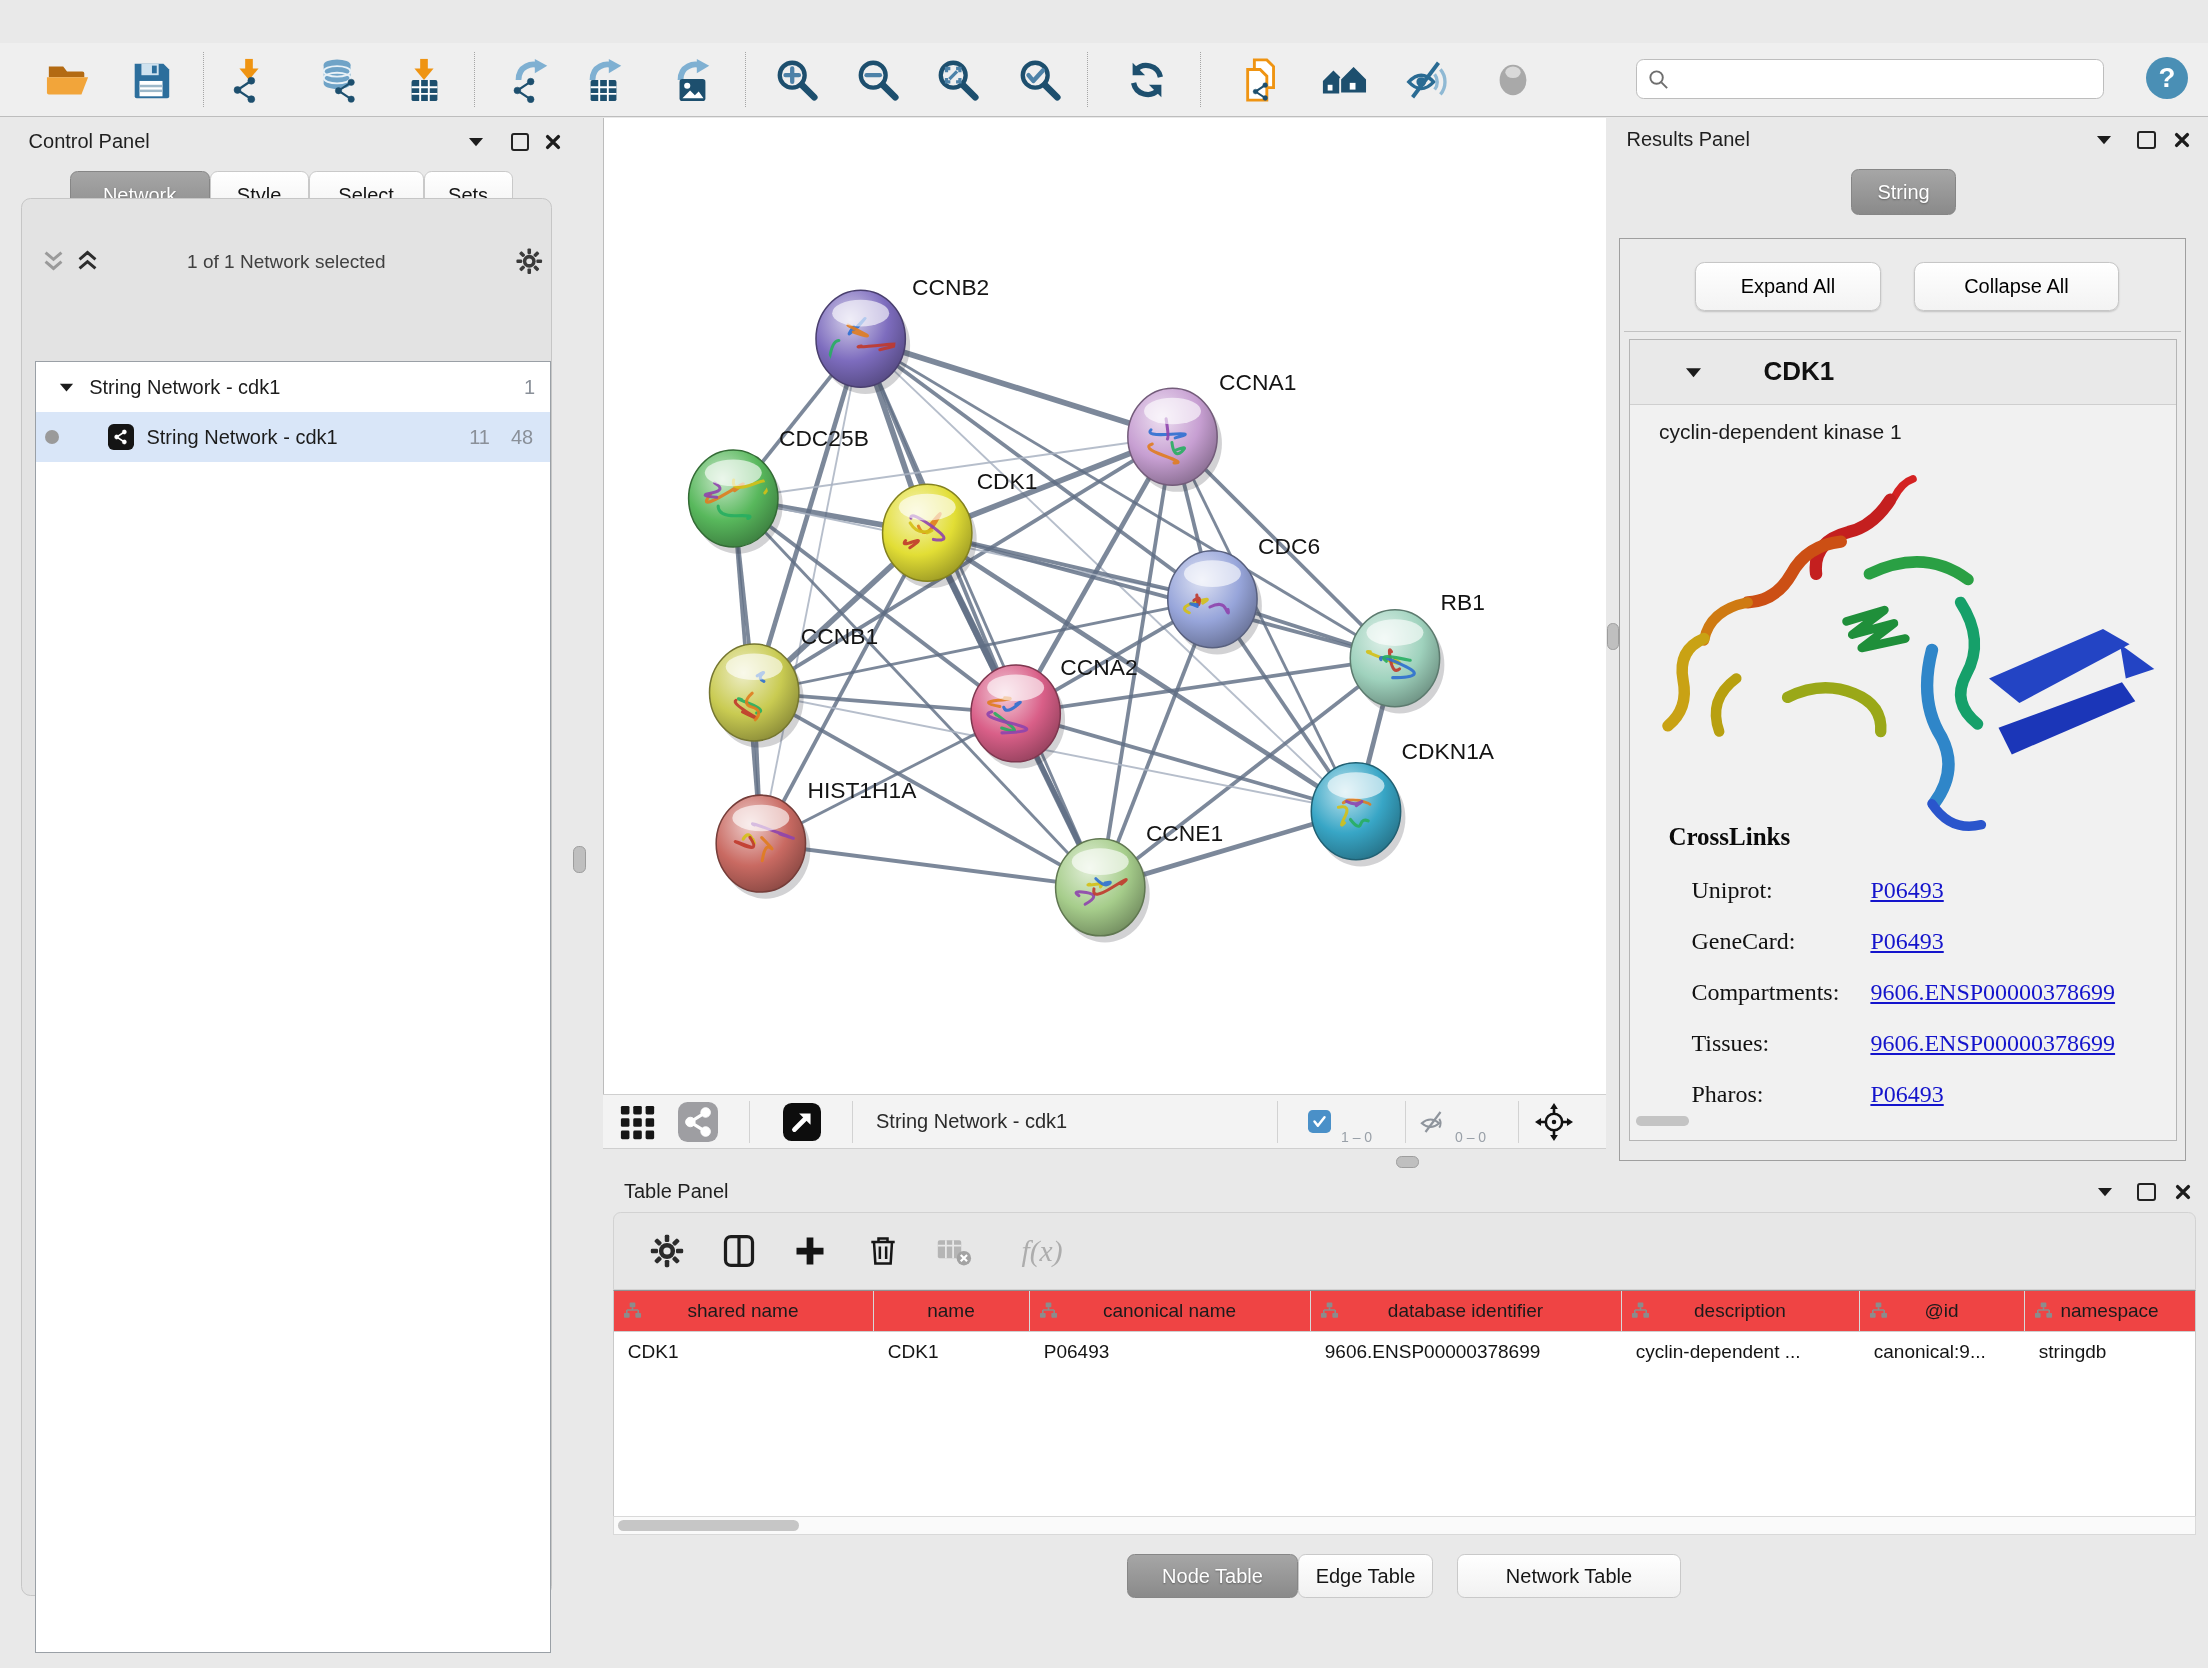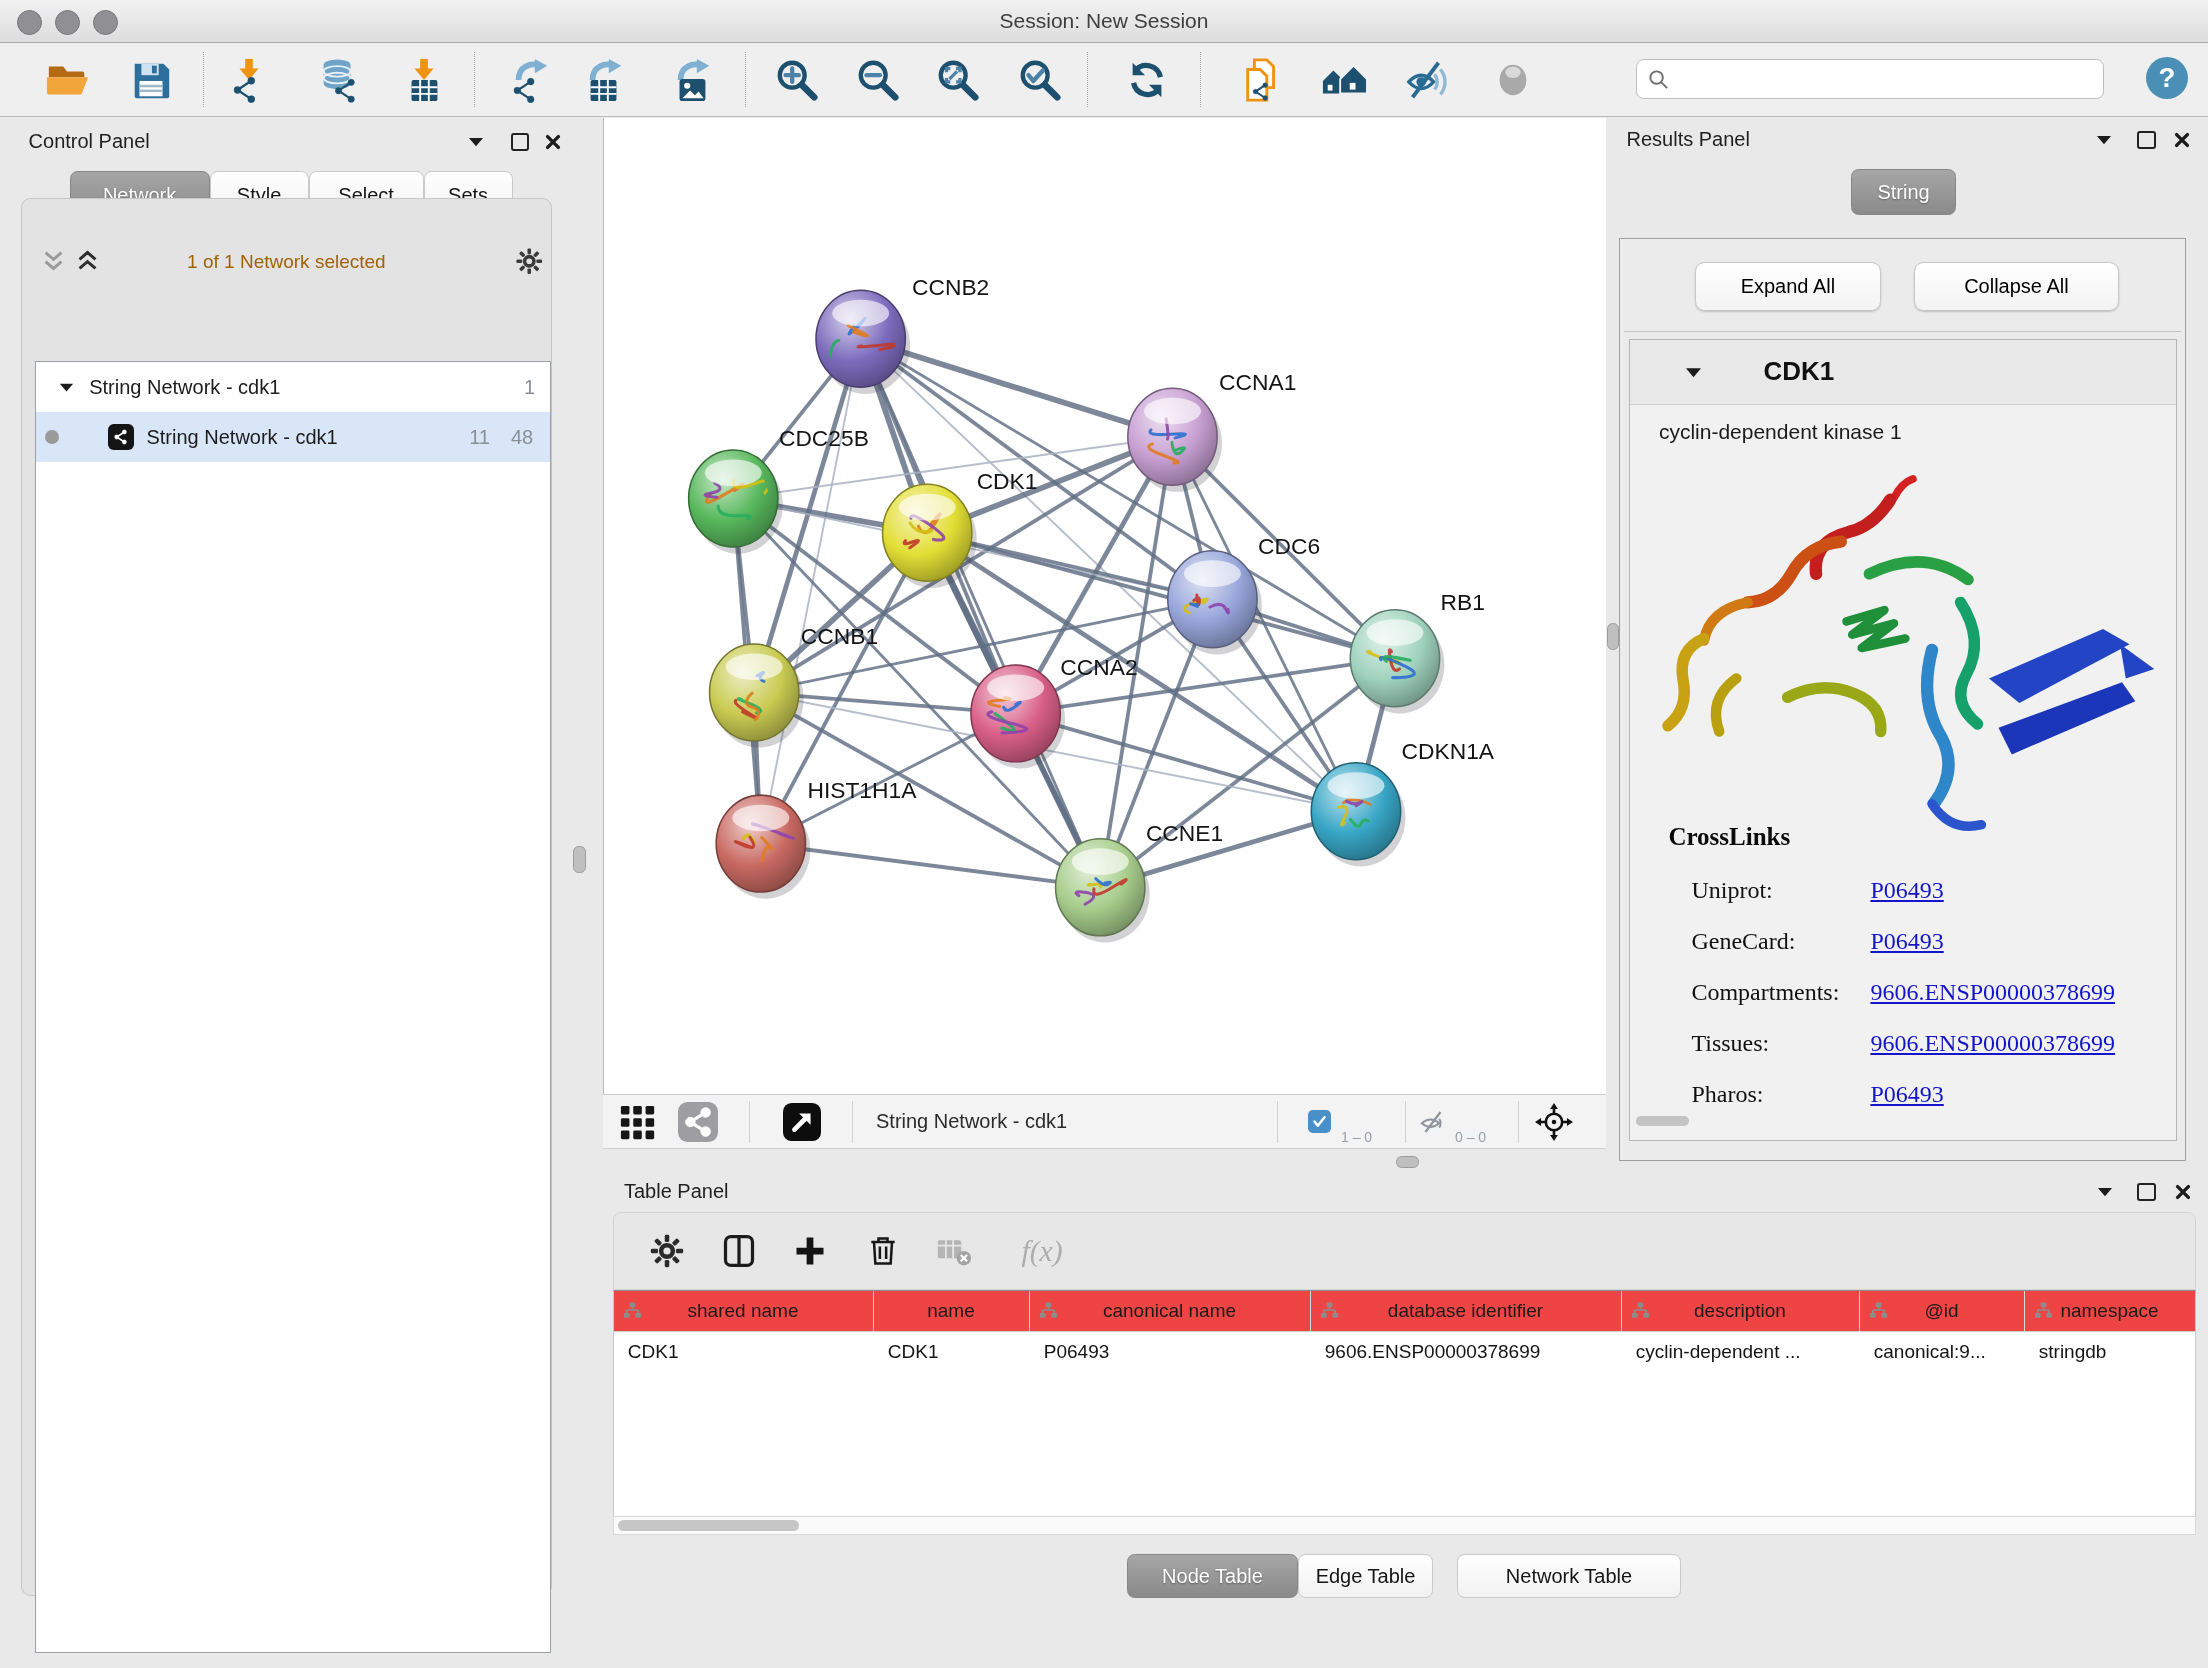--- a/index.html
+++ b/index.html
@@ -66,26 +66,20 @@
   .membtn{position:absolute;left:2047px;top:3.8px;width:139px;height:42px;background:#fdfdfd;border:1.9px solid #b0b0b0;display:flex;align-items:center;justify-content:center;gap:9.5px;font-size:20px;color:#111;}
   .gdot{width:21px;height:21px;border-radius:50%;background:#1e9e3e;}
   svg{display:block;}
   svg text{font-family:"Liberation Sans",sans-serif;}
 </style>
 </head>
 <body>
 
 <div id="app">
 
-  <div class="titlebar">
-    <div class="tl" style="left:17px"></div>
-    <div class="tl" style="left:55px"></div>
-    <div class="tl" style="left:93px"></div>
-    <div class="win-title">Session: New Session</div>
-  </div>
 
   <div class="toolbar">
     <div class="tbtn" style="left:43px">
         <svg viewBox="0 0 48 48">
           <path d="M4 10h15l4 5h16a2 2 0 0 1 2 2v4H4z" fill="#b36a12"></path>
           <path d="M2 21h43l-7 18H4a2 2 0 0 1-2-2z" fill="#f2a53a"></path>
         </svg>
       </div>
     <div class="tbtn" style="left:126px">
         <svg viewBox="0 0 48 48">
@@ -300,21 +294,21 @@
       <div class="abs" style="left:19px;top:49px">
           <svg width="25" height="25" viewBox="0 0 22 22" fill="none" stroke="#9a9a9a" stroke-width="2.6">
             <path d="M4 4l7 6 7-6M4 12l7 6 7-6"></path>
           </svg>
         </div>
       <div class="abs" style="left:53px;top:49px">
           <svg width="25" height="25" viewBox="0 0 22 22" fill="none" stroke="#2d2d2d" stroke-width="2.6">
             <path d="M4 10l7-6 7 6M4 18l7-6 7 6"></path>
           </svg>
         </div>
-      <div class="abs" style="left:0;right:0;top:52px;text-align:center;font-size:19px;color:#a16207">1 of 1 Network selected</div>
+      <div class="abs" style="left:0;right:0;top:52px;text-align:center;font-size:19px;color:#404040">1 of 1 Network selected</div>
       <div class="abs" style="left:493px;top:48px">
           <svg width="28.5" height="28.5" viewBox="0 0 40 40">
             <g fill="#3a3a3a">
               <circle cx="20" cy="20" r="9"></circle>
               <rect x="17.5" y="2" width="5" height="8" rx="1.5"></rect>
               <rect x="17.5" y="2" width="5" height="8" rx="1.5" transform="rotate(45 20 20)"></rect>
               <rect x="17.5" y="2" width="5" height="8" rx="1.5" transform="rotate(90 20 20)"></rect>
               <rect x="17.5" y="2" width="5" height="8" rx="1.5" transform="rotate(135 20 20)"></rect>
               <rect x="17.5" y="2" width="5" height="8" rx="1.5" transform="rotate(180 20 20)"></rect>
               <rect x="17.5" y="2" width="5" height="8" rx="1.5" transform="rotate(225 20 20)"></rect>

